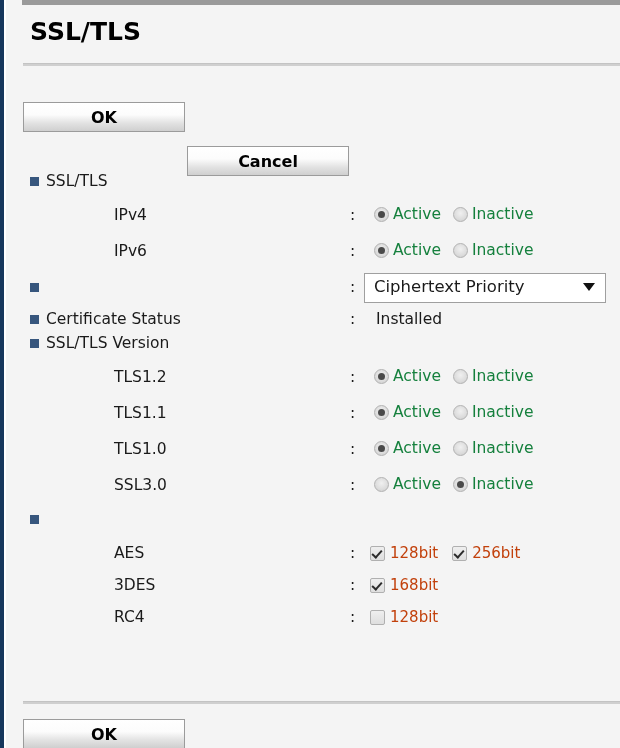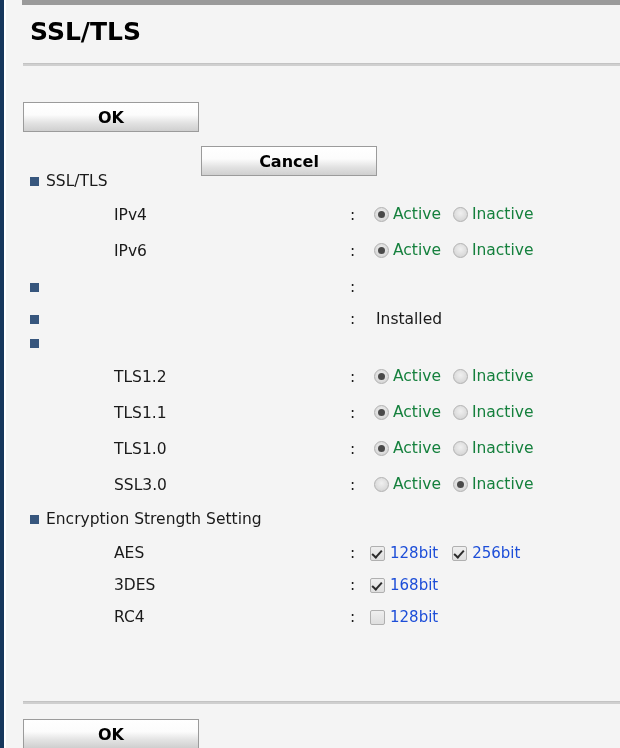--- a/index.html
+++ b/index.html
@@ -75,21 +75,21 @@
   
   .btn-bar {
     position: absolute;
     left: 17px;
   }
   .btn-bar.top { top: 97px; }
   .btn-bar.bottom { top: 714px; }
 
   .btn {
     display: inline-block;
-    width: 176px;
+    width: 162px;
     height: 30px;
     line-height: 30px;
     text-align: center;
     font-size: 16px;
     font-weight: bold;
     color: #000;
     background: linear-gradient(to bottom, #ffffff 0%, #fcfcfc 42%, #e2e2e2 72%, #cfcfcf 100%);
     border: 1px solid #9b9b9b;
     box-sizing: border-box;
     vertical-align: top;
@@ -216,21 +216,21 @@
     left: 3px;
     top: 1px;
     width: 4px;
     height: 8px;
     border: solid #2b2b2b;
     border-width: 0 2px 2px 0;
     transform: rotate(42deg);
   }
   .chk-lbl {
     font-size: 15px;
-    color: #1d4ed8;
+    color: #c2410c;
     margin-left: 5px;
   }
 
   
   .select {
     position: absolute;
     left: 358px;
     top: -3px;
     width: 242px;
     height: 30px;
@@ -286,28 +286,34 @@
         <div class="opts"><span class="opt"><span class="radio on"></span><span class="opt-lbl">Active</span></span><span class="opt"><span class="radio"></span><span class="opt-lbl">Inactive</span></span></div>
       </div>
       <div class="row" style="top: 235px;">
         <div class="lbl l2">IPv6</div>
         <div class="colon">:</div>
         <div class="opts"><span class="opt"><span class="radio on"></span><span class="opt-lbl">Active</span></span><span class="opt"><span class="radio"></span><span class="opt-lbl">Inactive</span></span></div>
       </div>
       <div class="row" style="top: 271px;">
         <div class="bullet"></div>
         <div class="colon">:</div>
+        <div class="select">
+          <div class="select-text">Ciphertext Priority</div>
+          <div class="select-arrow"></div>
+        </div>
       </div>
       <div class="row" style="top: 303px;">
         <div class="bullet"></div>
+        <div class="lbl l1">Certificate Status</div>
         <div class="colon">:</div>
         <div class="value">Installed</div>
       </div>
       <div class="row" style="top: 327px;">
         <div class="bullet"></div>
+        <div class="lbl l1">SSL/TLS Version</div>
       </div>
       <div class="row" style="top: 361px;">
         <div class="lbl l2">TLS1.2</div>
         <div class="colon">:</div>
         <div class="opts"><span class="opt"><span class="radio on"></span><span class="opt-lbl">Active</span></span><span class="opt"><span class="radio"></span><span class="opt-lbl">Inactive</span></span></div>
       </div>
       <div class="row" style="top: 397px;">
         <div class="lbl l2">TLS1.1</div>
         <div class="colon">:</div>
         <div class="opts"><span class="opt"><span class="radio on"></span><span class="opt-lbl">Active</span></span><span class="opt"><span class="radio"></span><span class="opt-lbl">Inactive</span></span></div>
@@ -317,21 +323,20 @@
         <div class="colon">:</div>
         <div class="opts"><span class="opt"><span class="radio on"></span><span class="opt-lbl">Active</span></span><span class="opt"><span class="radio"></span><span class="opt-lbl">Inactive</span></span></div>
       </div>
       <div class="row" style="top: 469px;">
         <div class="lbl l2">SSL3.0</div>
         <div class="colon">:</div>
         <div class="opts"><span class="opt"><span class="radio"></span><span class="opt-lbl">Active</span></span><span class="opt"><span class="radio on"></span><span class="opt-lbl">Inactive</span></span></div>
       </div>
       <div class="row" style="top: 503px;">
         <div class="bullet"></div>
-        <div class="lbl l1">Encryption Strength Setting</div>
       </div>
       <div class="row" style="top: 537px;">
         <div class="lbl l2">AES</div>
         <div class="colon">:</div>
         <div class="checks"><span class="chk-wrap"><span class="chk on"></span><span class="chk-lbl">128bit</span></span><span class="chk-wrap"><span class="chk on"></span><span class="chk-lbl">256bit</span></span></div>
       </div>
       <div class="row" style="top: 569px;">
         <div class="lbl l2">3DES</div>
         <div class="colon">:</div>
         <div class="checks"><span class="chk-wrap"><span class="chk on"></span><span class="chk-lbl">168bit</span></span></div>

